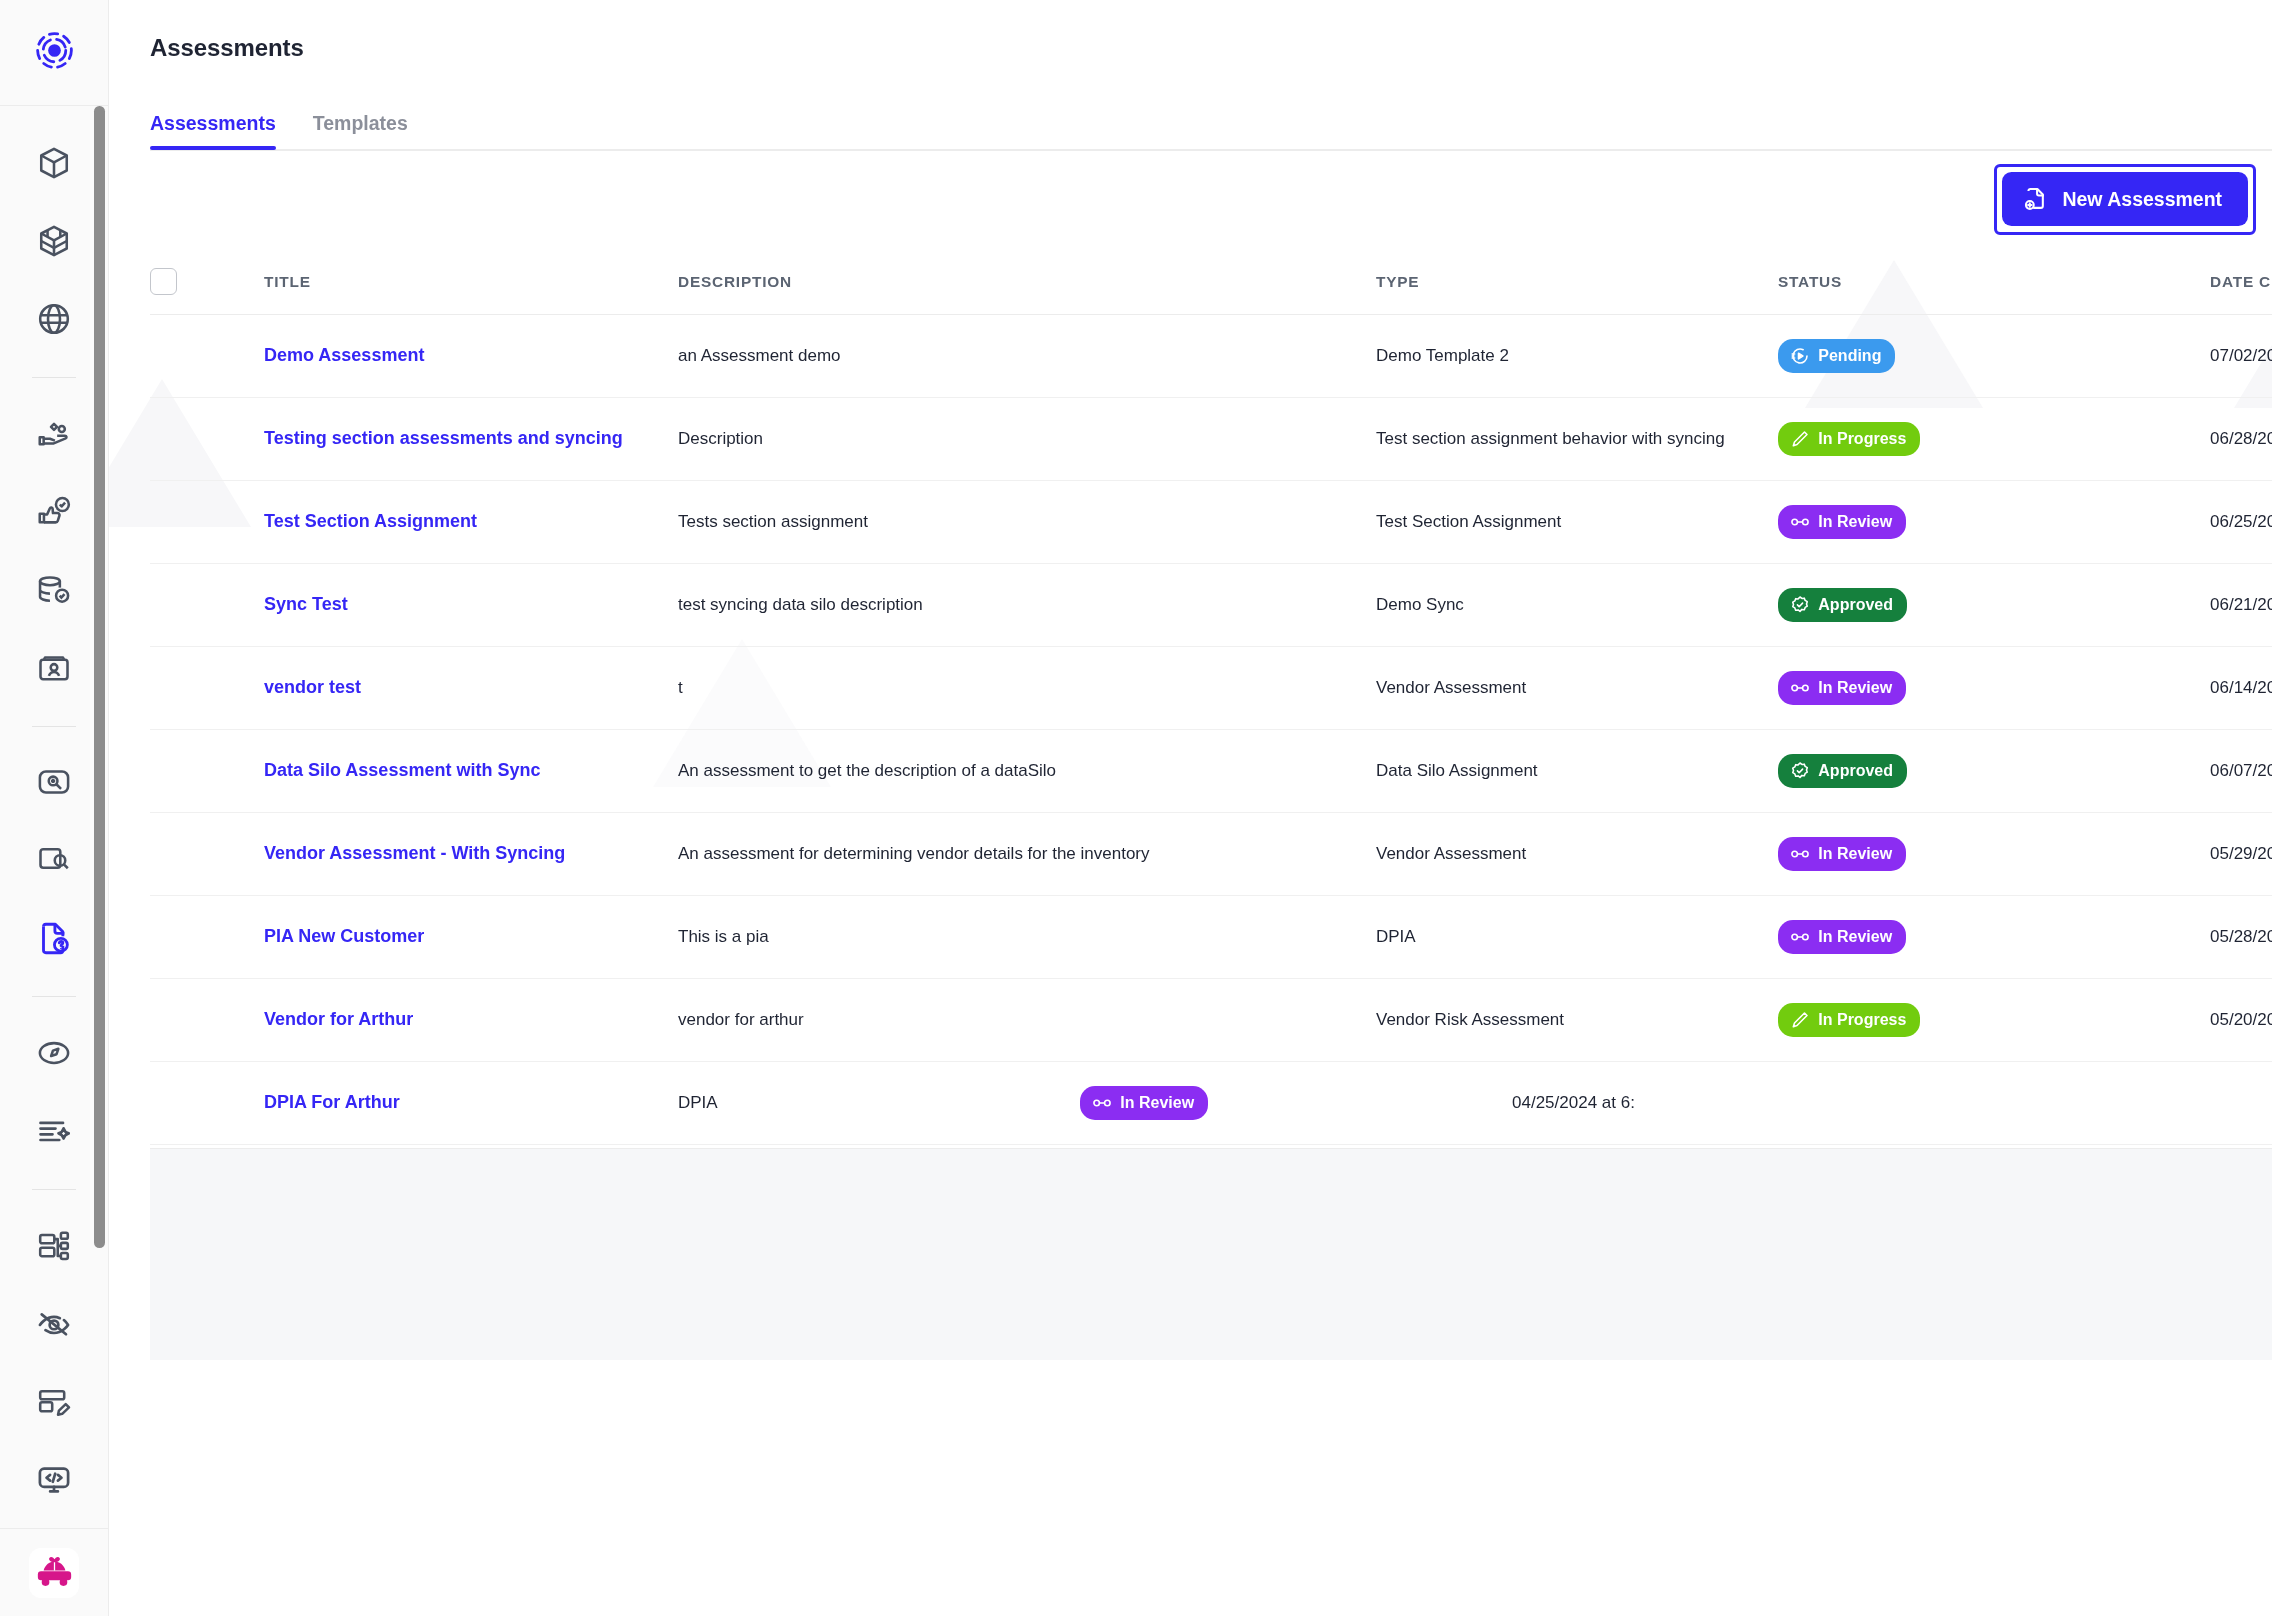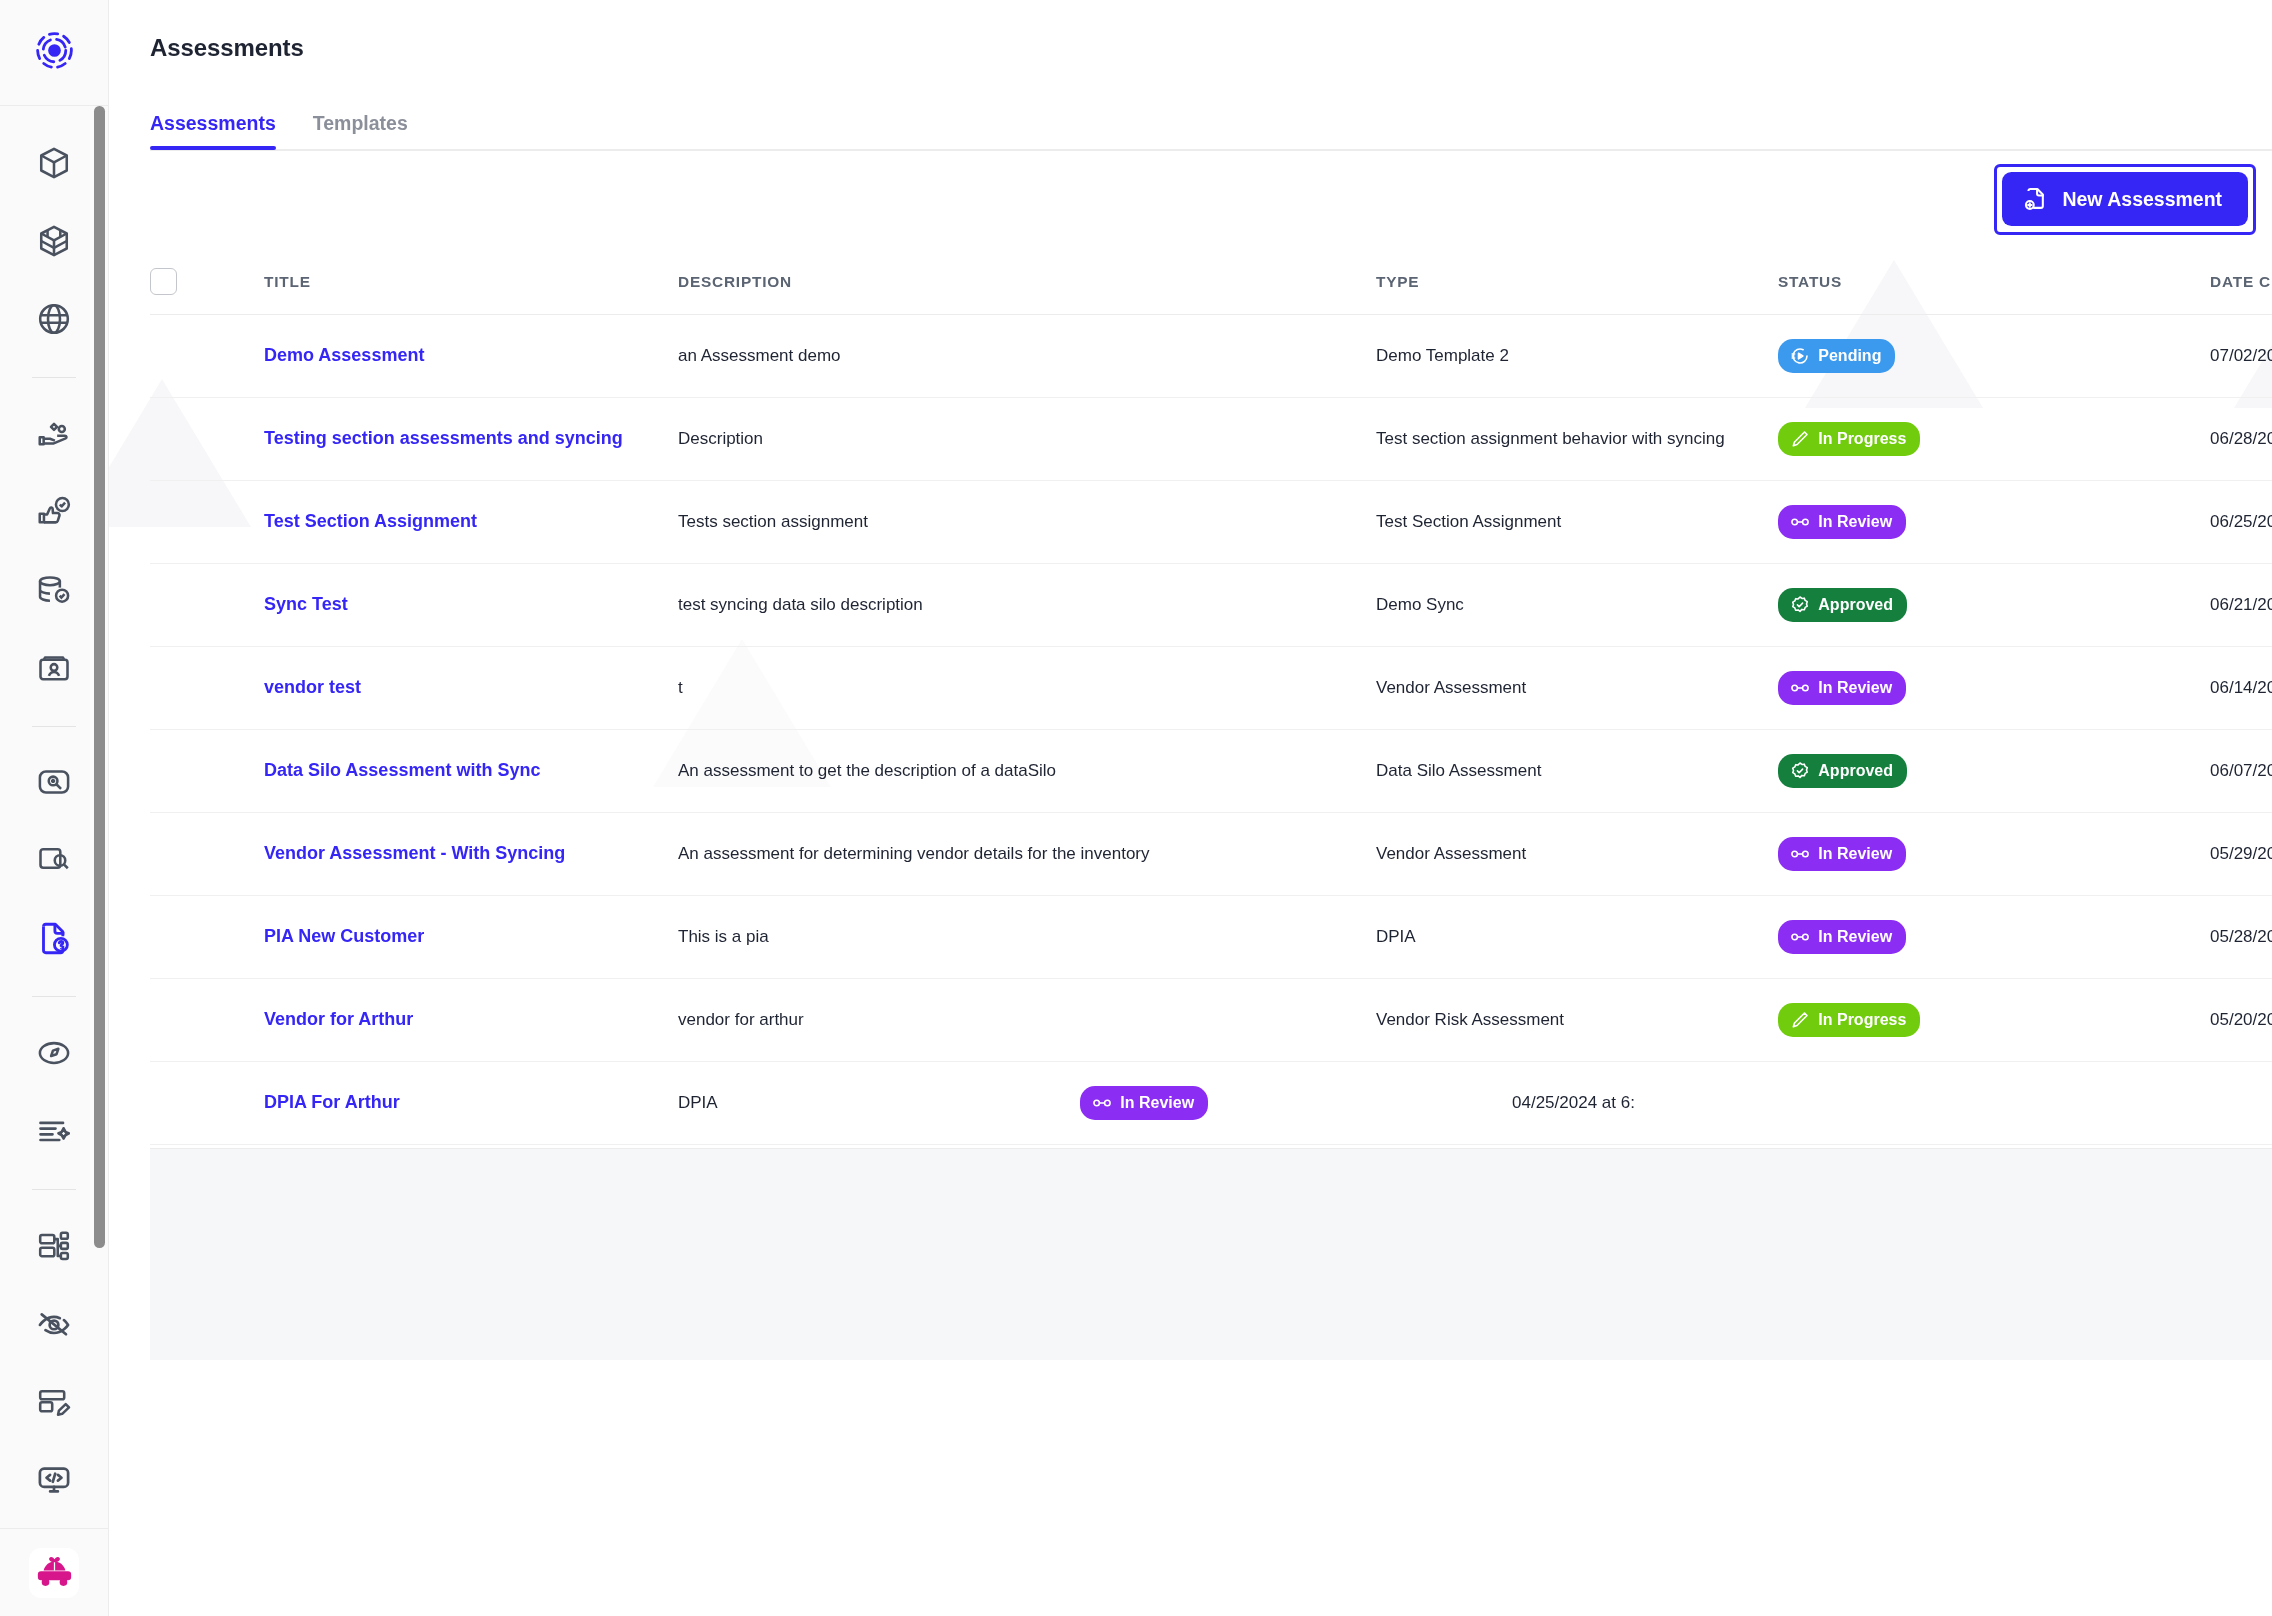--- a/index.html
+++ b/index.html
@@ -536,21 +536,21 @@
                   </svg>
                 </span>
                 <span>In Review</span>
               </span></div>
             <div class="col-date cell-text">06/14/2024 at 5:</div>
           </div>
           <div class="trow">
             <div class="col-check"></div>
             <div class="col-title"><a class="cell-title">Data Silo Assessment with Sync</a></div>
             <div class="col-desc cell-text">An assessment to get the description of a dataSilo</div>
-            <div class="col-type cell-text">Data Silo Assessment</div>
+            <div class="col-type cell-text">Data Silo Assignment</div>
             <div class="col-status"><span class="badge approved">
                 <span>
                   <svg viewBox="0 0 24 24" fill="none" stroke="#fff" stroke-width="1.9" stroke-linecap="round" stroke-linejoin="round">
                     <path d="m12 2.4 2.3 1.7 2.9-.3 1 2.7 2.5 1.5-.9 2.7.9 2.7-2.5 1.5-1 2.7-2.9-.3L12 19.6l-2.3-1.7-2.9.3-1-2.7-2.5-1.5.9-2.7-.9-2.7 2.5-1.5 1-2.7 2.9.3z"></path>
                     <path d="m8.9 11.9 2.1 2.2 4.1-4.3"></path>
                   </svg>
                 </span>
                 <span>Approved</span>
               </span></div>
             <div class="col-date cell-text">06/07/2024 at 2:</div>

